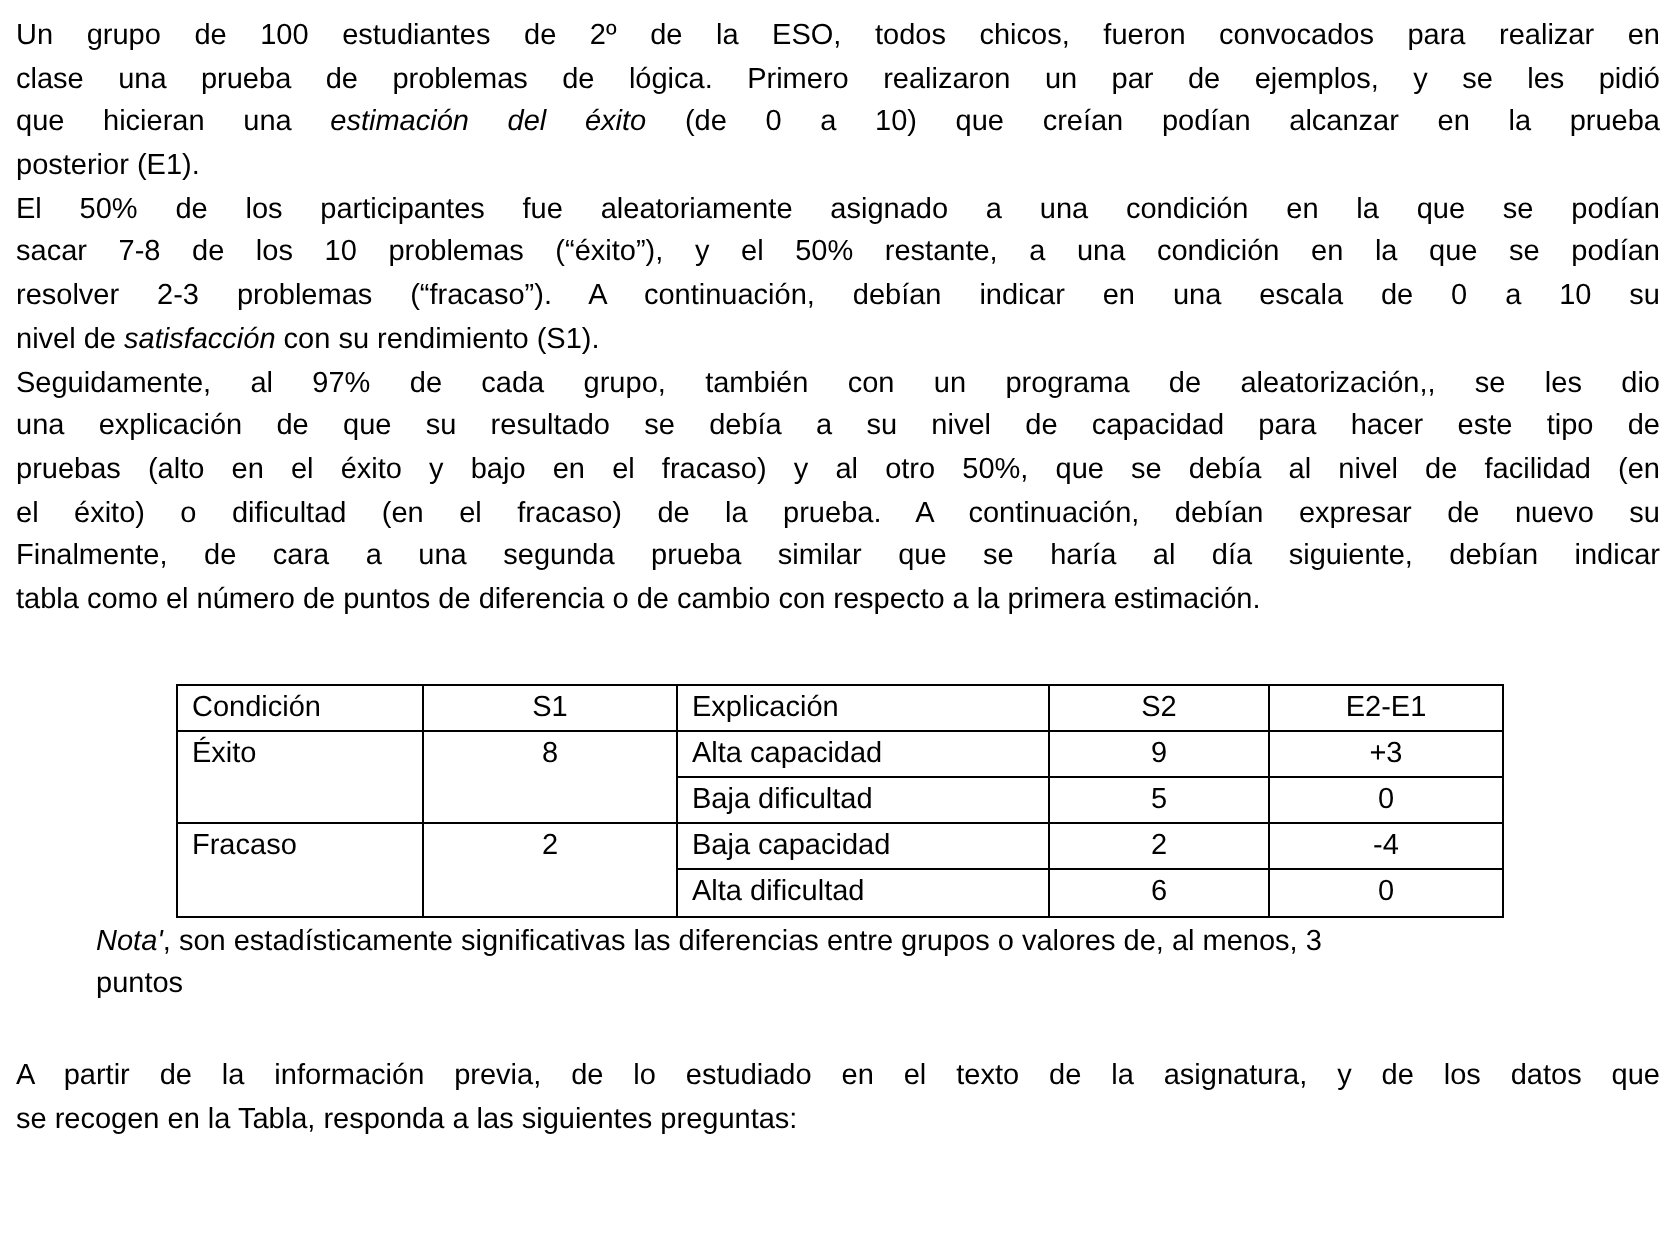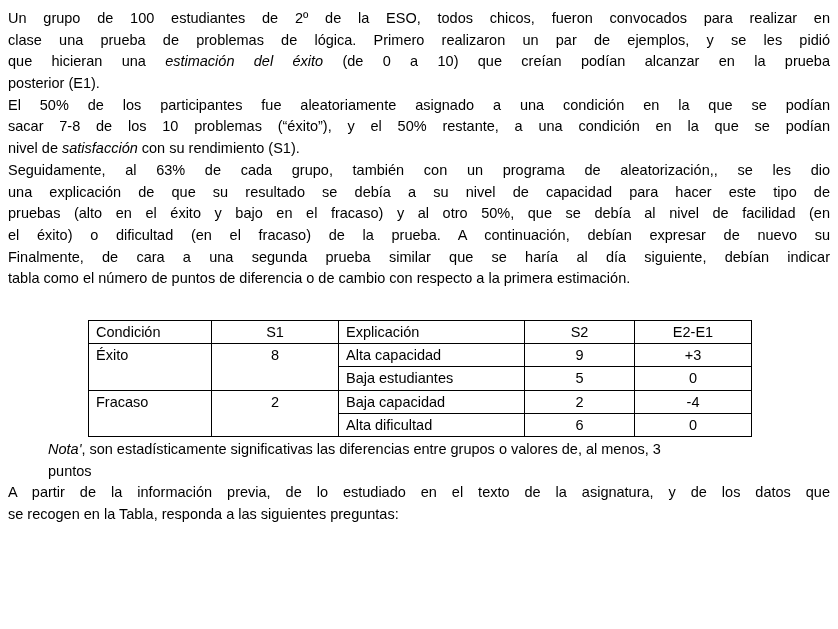--- a/index.html
+++ b/index.html
@@ -35,42 +35,43 @@
     font-size: 14.5px;
     height: 22.2px;
     padding: 0 4px 0 7px;
     text-align: left;
     vertical-align: top;
     line-height: 22.2px;
     overflow: hidden;
   }
   .results-table .num { text-align: center; padding: 0; }
   .note { margin-top: 2px; margin-left: 40px; }
-  .closing { }
+  .closing { margin-top: 24px; }
 </style>
 </head>
 <body>
 
 <div class="page">
 
   <div>
     <div class="ln j">Un grupo de 100 estudiantes de 2º de la ESO, todos chicos, fueron convocados para realizar en</div>
     <div class="ln j">clase una prueba de problemas de lógica. Primero realizaron un par de ejemplos, y se les pidió</div>
     <div class="ln j"><span>que hicieran una </span><em>estimación del éxito</em><span> (de 0 a 10) que creían podían alcanzar en la prueba</span></div>
     <div class="ln l">posterior (E1).</div>
   </div>
 
   <div>
     <div class="ln j">El 50% de los participantes fue aleatoriamente asignado a una condición en la que se podían</div>
     <div class="ln j">sacar 7-8 de los 10 problemas (“éxito”), y el 50% restante, a una condición en la que se podían</div>
+    <div class="ln j">resolver 2-3 problemas (“fracaso”). A continuación, debían indicar en una escala de 0 a 10 su</div>
     <div class="ln l"><span>nivel de </span><em>satisfacción</em><span> con su rendimiento (S1).</span></div>
   </div>
 
   <div>
-    <div class="ln j">Seguidamente, al 63% de cada grupo, también con un programa de aleatorización,, se les dio</div>
+    <div class="ln j">Seguidamente, al 97% de cada grupo, también con un programa de aleatorización,, se les dio</div>
     <div class="ln j">una explicación de que su resultado se debía a su nivel de capacidad para hacer este tipo de</div>
     <div class="ln j">pruebas (alto en el éxito y bajo en el fracaso) y al otro 50%, que se debía al nivel de facilidad (en</div>
     <div class="ln j">el éxito) o dificultad (en el fracaso) de la prueba. A continuación, debían expresar de nuevo su</div>
   </div>
 
   <div>
     <div class="ln j">Finalmente, de cara a una segunda prueba similar que se haría al día siguiente, debían indicar</div>
     <div class="ln l">tabla como el número de puntos de diferencia o de cambio con respecto a la primera estimación.</div>
   </div>
 
@@ -91,21 +92,21 @@
         <th class="num">E2-E1</th>
       </tr>
       <tr>
         <td rowspan="2">Éxito</td>
         <td rowspan="2" class="num">8</td>
         <td>Alta capacidad</td>
         <td class="num">9</td>
         <td class="num">+3</td>
       </tr>
       <tr>
-        <td>Baja estudiantes</td>
+        <td>Baja dificultad</td>
         <td class="num">5</td>
         <td class="num">0</td>
       </tr>
       <tr>
         <td rowspan="2">Fracaso</td>
         <td rowspan="2" class="num">2</td>
         <td>Baja capacidad</td>
         <td class="num">2</td>
         <td class="num">-4</td>
       </tr>

